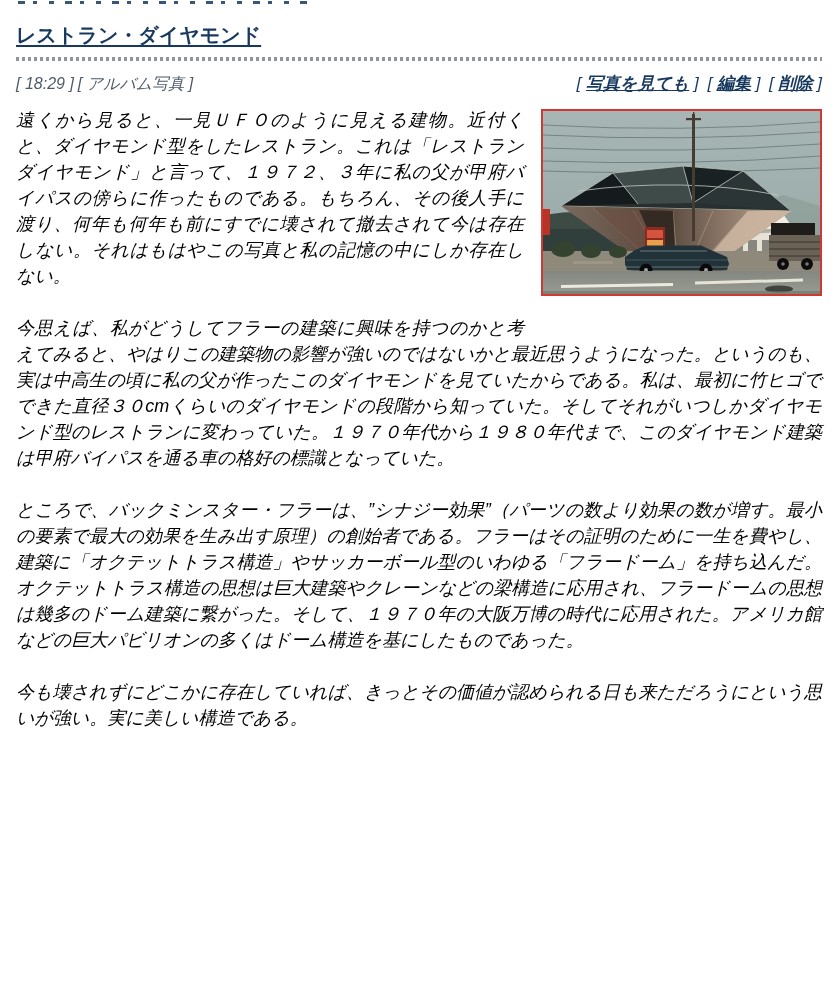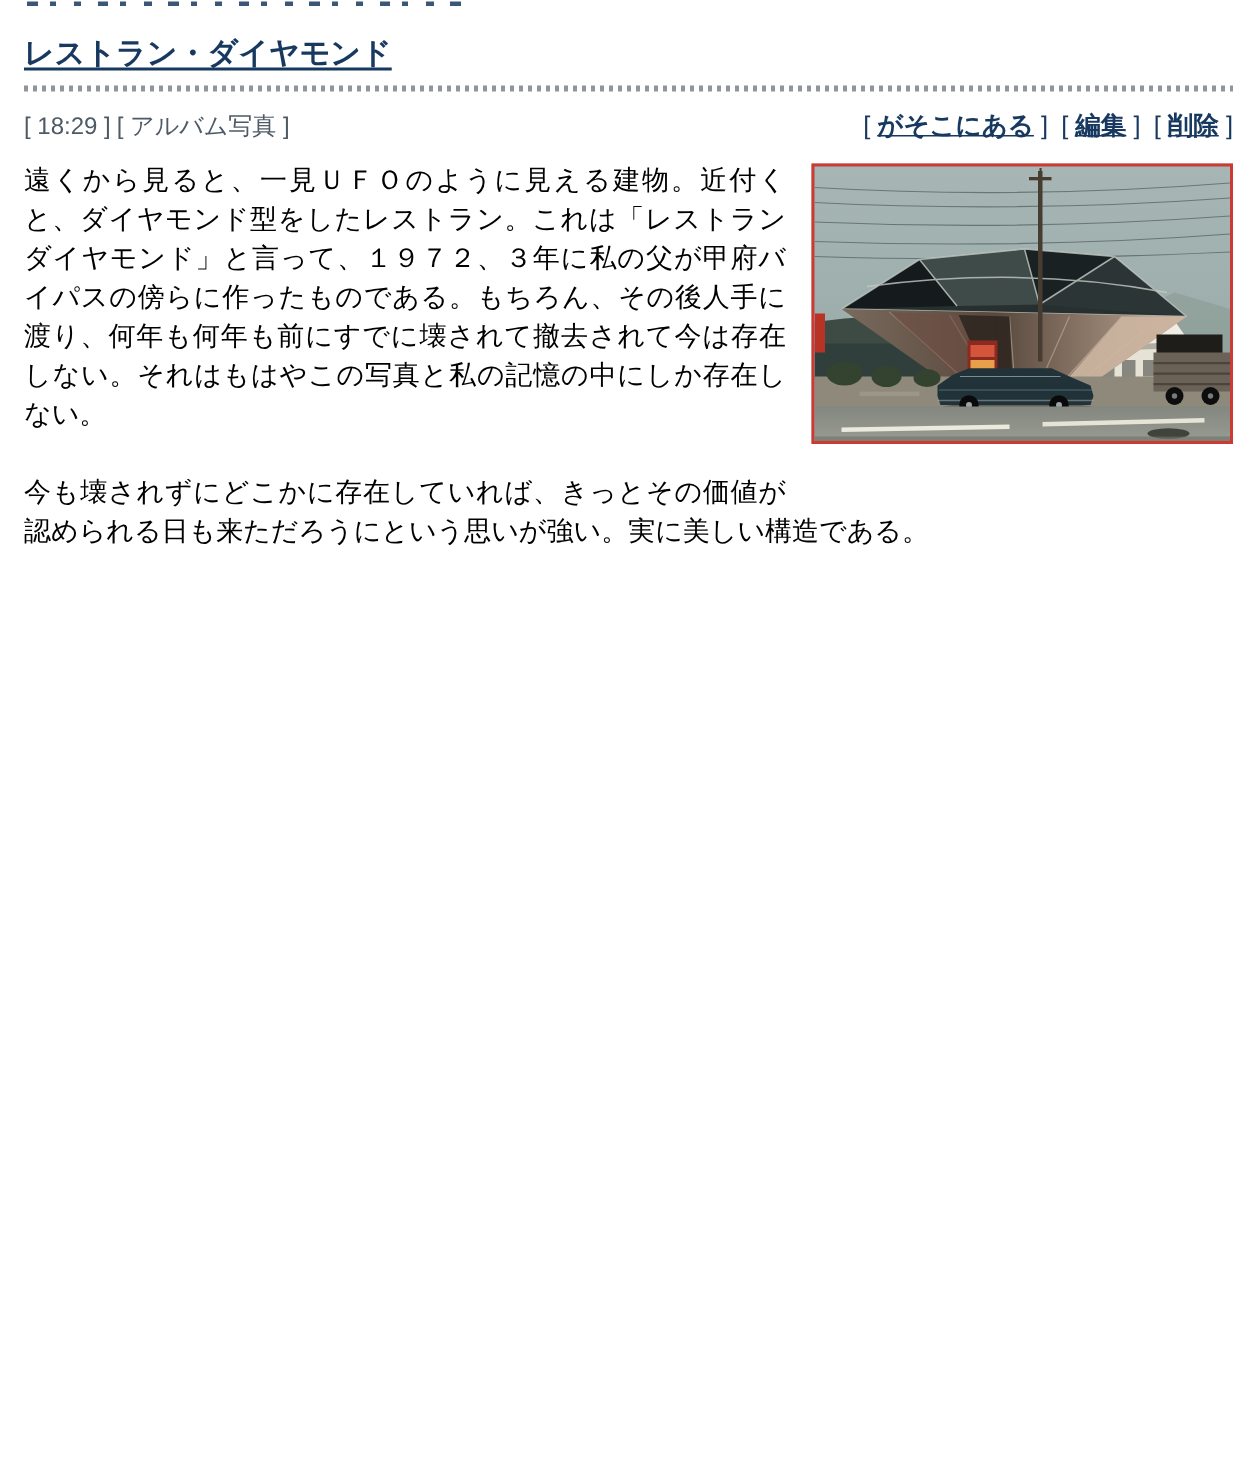--- a/index.html
+++ b/index.html
@@ -31,31 +31,32 @@
     cursor:pointer;
   }
   .dotted-sep{
     margin-top:7px; height:4px; width:100%;
     background:repeating-linear-gradient(90deg, var(--dot) 0 3px, transparent 3px 6px);
   }
   .meta-row{
     margin-top:11px;
     display:flex; justify-content:space-between; align-items:baseline;
     font-size:16px;
+    font-style:italic;
   }
   .meta-left{color:var(--meta);}
   .meta-left span{margin-right:4px;}
   .meta-actions{color:var(--navy); font-size:17px;}
   .action{margin-left:4px; white-space:nowrap;}
   .action a{
     color:var(--link); text-decoration:underline; cursor:pointer; font-weight:bold;
   }
   .br{font-weight:normal;}
   .content{margin-top:12px; font-size:18px; line-height:26px;}
-  .content p{margin-bottom:26px; text-align:justify;}
+  .content p{margin-bottom:26px; text-align:justify;font-style:italic;}
   .photo-frame{
     float:right; width:281px; height:187px;
     border:2px solid var(--photoBorder);
     margin:2px 0 36px 17px;
     cursor:pointer; overflow:hidden; background:#9aacab;
   }
   .photo-frame svg{display:block;}
 </style>
 </head>
 <body>
@@ -66,21 +67,21 @@
 
   <h1><a class="title">レストラン・ダイヤモンド</a></h1>
 
   <div class="dotted-sep"></div>
 
   <div class="meta-row">
     <div class="meta-left">
       <span>[ 18:29 ]</span><span>[ アルバム写真 ]</span>
     </div>
     <div class="meta-actions">
-      <span class="action"><span class="br">[ </span><a>がそこにある</a><span class="br"> ]</span></span>
+      <span class="action"><span class="br">[ </span><a>写真を見ても</a><span class="br"> ]</span></span>
       <span class="action"><span class="br">[ </span><a>編集</a><span class="br"> ]</span></span>
       <span class="action"><span class="br">[ </span><a>削除</a><span class="br"> ]</span></span>
     </div>
   </div>
 
   <div class="content">
 
     <div class="photo-frame">
       <svg width="277" height="183" viewBox="0 0 277 183" xmlns="http://www.w3.org/2000/svg">
         <defs>
@@ -203,17 +204,19 @@
           <rect x="0" y="160" width="277" height="23" fill="url(#roadGrad)"></rect>
           <rect x="18" y="173" width="112" height="3" fill="#eceade" transform="rotate(-1 74 174)"></rect>
           <rect x="152" y="169" width="108" height="3" fill="#e6e4d6" transform="rotate(-1.5 206 170)"></rect>
           <ellipse cx="236" cy="178" rx="14" ry="3.5" fill="#2c2e28" opacity="0.8"></ellipse>
           <rect x="0" y="180" width="277" height="3" fill="#6d7168" opacity="0.6"></rect>
         </g>
       </svg>
     </div>
 
     <p>遠くから見ると、一見ＵＦＯのように見える建物。近付くと、ダイヤモンド型をしたレストラン。これは「レストランダイヤモンド」と言って、１９７２、３年に私の父が甲府バイパスの傍らに作ったものである。もちろん、その後人手に渡り、何年も何年も前にすでに壊されて撤去されて今は存在しない。それはもはやこの写真と私の記憶の中にしか存在しない。</p>
+    <p>今思えば、私がどうしてフラーの建築に興味を持つのかと考えてみると、やはりこの建築物の影響が強いのではないかと最近思うようになった。というのも、実は中高生の頃に私の父が作ったこのダイヤモンドを見ていたからである。私は、最初に竹ヒゴでできた直径３０cmくらいのダイヤモンドの段階から知っていた。そしてそれがいつしかダイヤモンド型のレストランに変わっていた。１９７０年代から１９８０年代まで、このダイヤモンド建築は甲府バイパスを通る車の格好の標識となっていた。</p>
+    <p>ところで、バックミンスター・フラーは、”シナジー効果”（パーツの数より効果の数が増す。最小の要素で最大の効果を生み出す原理）の創始者である。フラーはその証明のために一生を費やし、建築に「オクテットトラス構造」やサッカーボール型のいわゆる「フラードーム」を持ち込んだ。オクテットトラス構造の思想は巨大建築やクレーンなどの梁構造に応用され、フラードームの思想は幾多のドーム建築に繋がった。そして、１９７０年の大阪万博の時代に応用された。アメリカ館などの巨大パビリオンの多くはドーム構造を基にしたものであった。</p>
     <p>今も壊されずにどこかに存在していれば、きっとその価値が認められる日も来ただろうにという思いが強い。実に美しい構造である。</p>
 
   </div>
 
 </div>
 
 </body></html>

